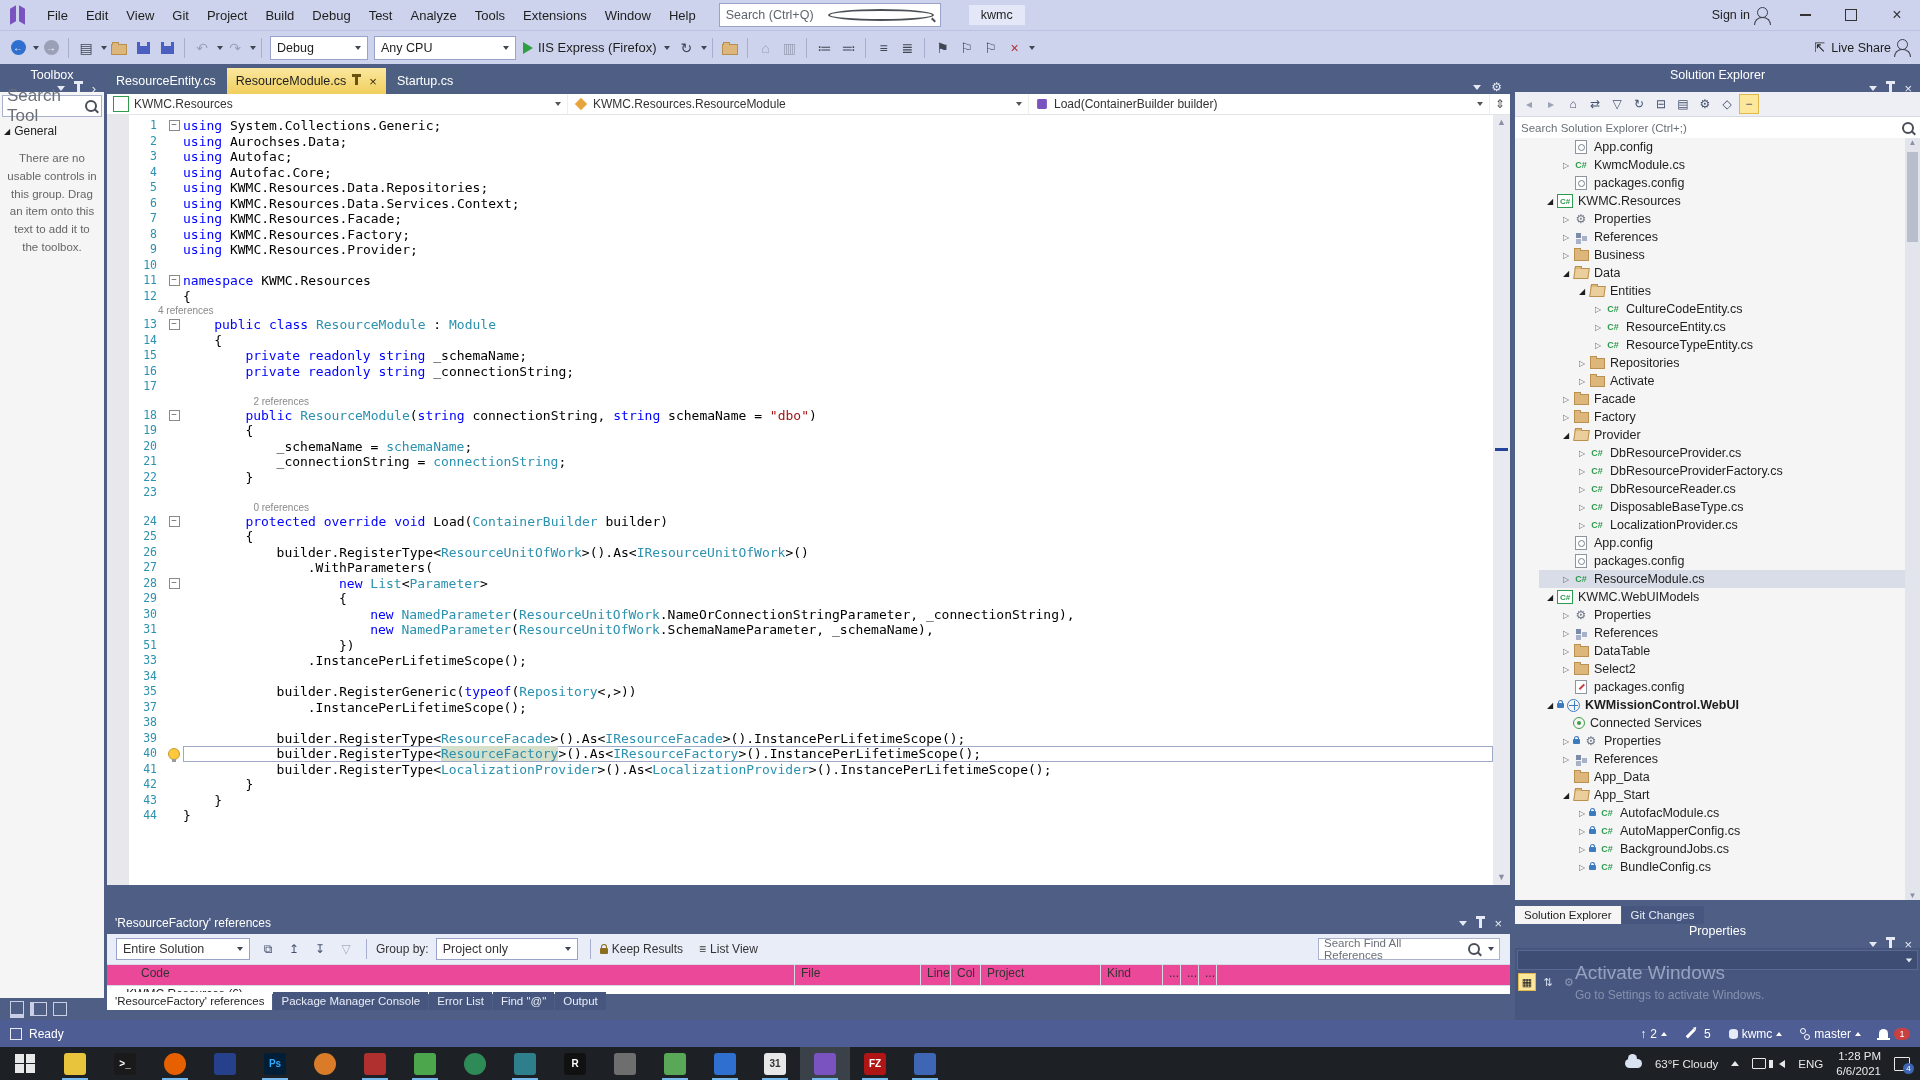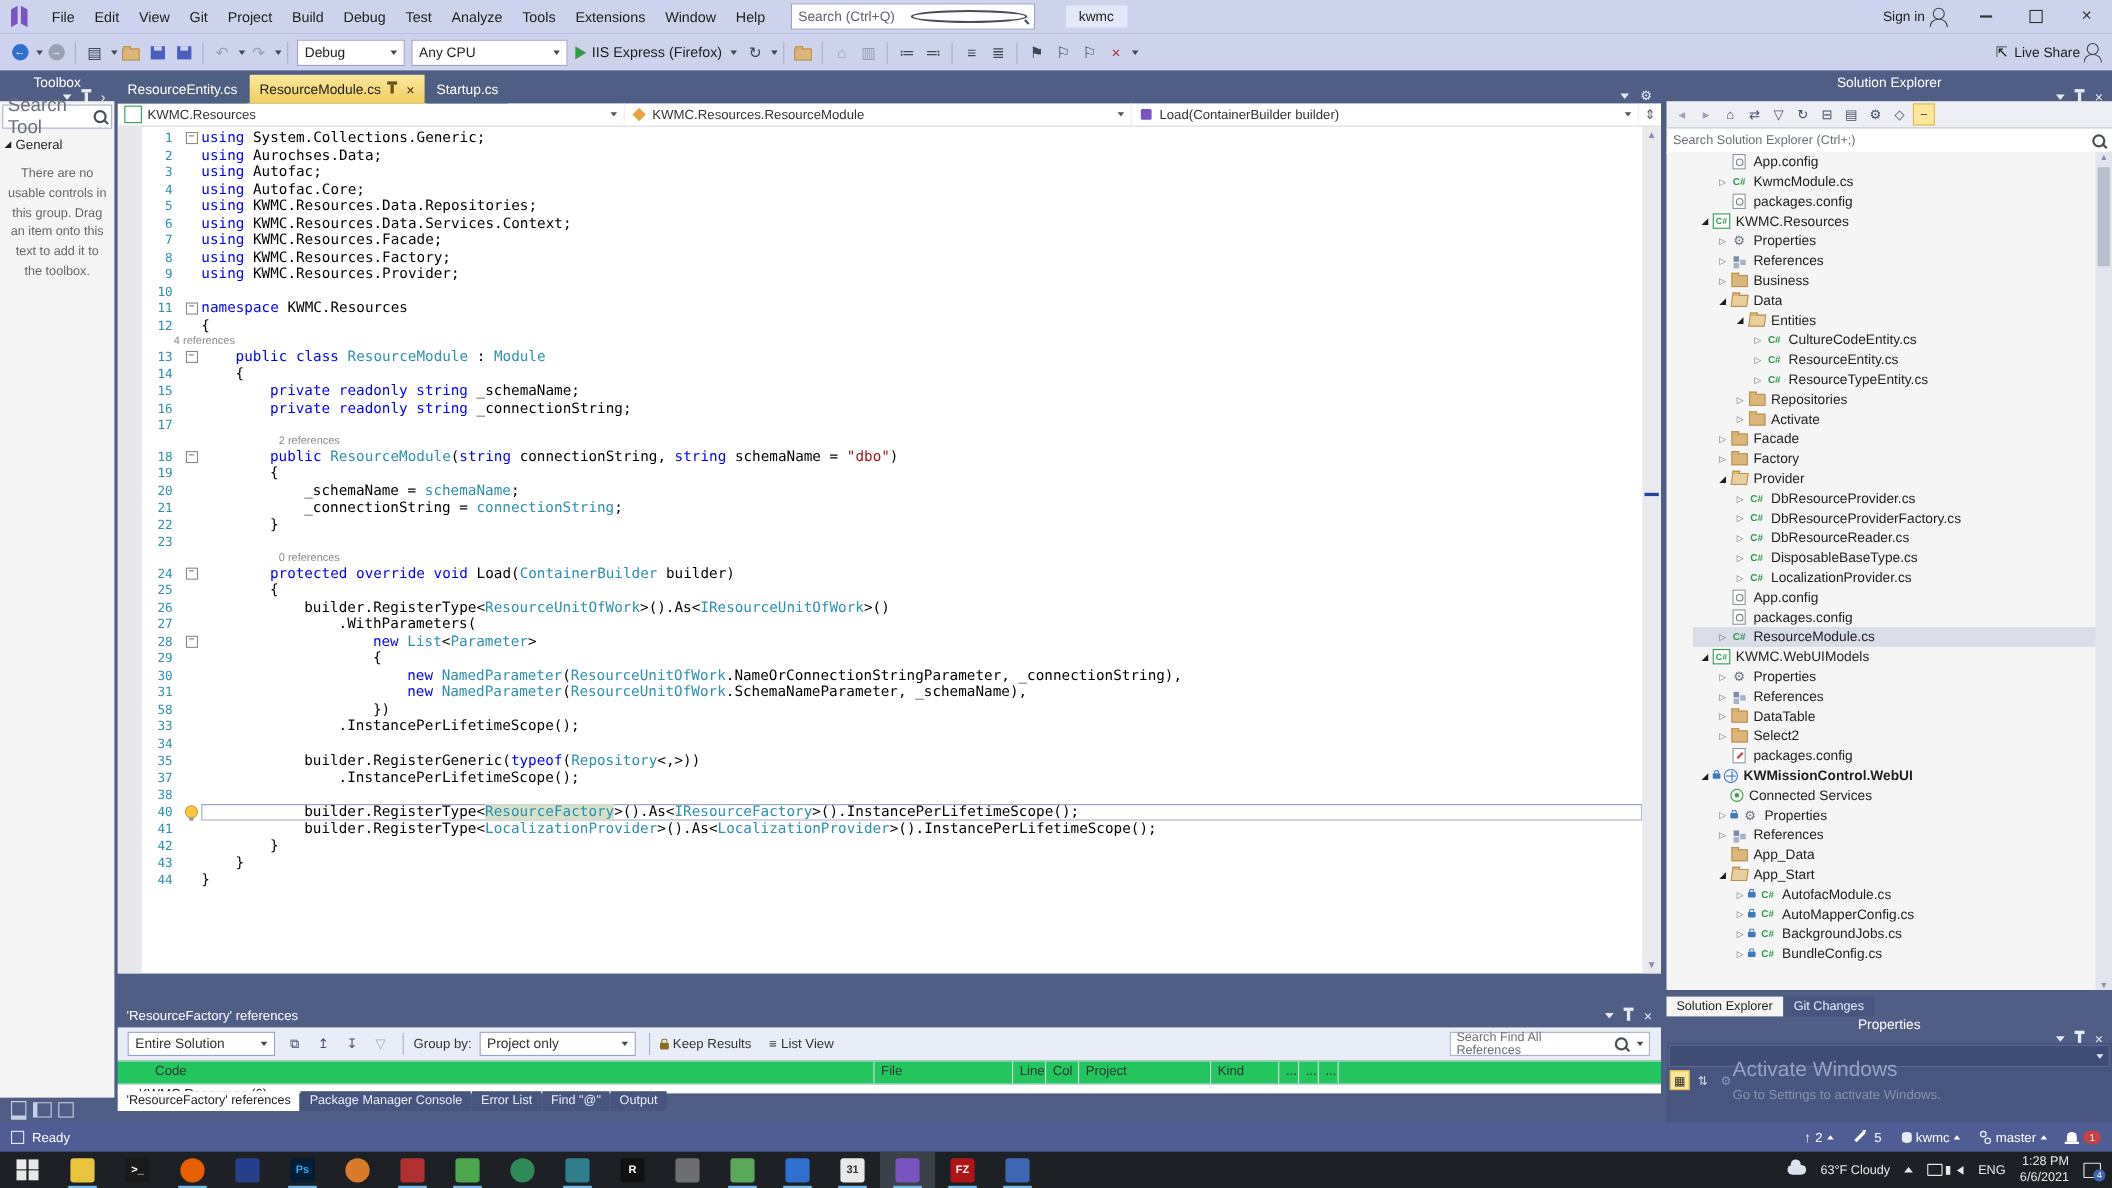--- a/index.html
+++ b/index.html
@@ -108,21 +108,21 @@
   .vsb .caretmark{position:absolute;left:2px;right:2px;top:333px;height:3px;background:#24439A;}
   .estatus{height:22px;background:#fff;border-top:1px solid #D5D8E2;display:flex;align-items:center;font-size:12px;color:#333;padding:0 8px;gap:6px;}
   .estatus .dotic{width:11px;height:11px;border-radius:50%;border:1.6px solid #8a8f9c;}
   .estatus .right{margin-left:auto;display:flex;gap:26px;color:#333;}
   
   .refpanel{position:absolute;left:107px;top:912px;width:1403px;height:102px;background:#4E5E84;}
   .refhdr{height:22px;display:flex;align-items:center;color:#fff;font-size:12px;padding:0 8px;}
   .reftb{height:30px;background:#E9EDF8;display:flex;align-items:center;padding:0 6px;gap:4px;font-size:12px;color:#333;}
   .reftb .combo{height:20px;}
   .icbtn{width:22px;height:22px;display:flex;align-items:center;justify-content:center;color:#44506e;}
-  .refcols{height:20px;background:#22c55e;border-top:1px solid #D6DAE4;border-bottom:1px solid #D6DAE4;display:flex;font-size:12px;color:#333;}
+  .refcols{height:20px;background:#ec4899;border-top:1px solid #D6DAE4;border-bottom:1px solid #D6DAE4;display:flex;font-size:12px;color:#333;}
   .refcols .col{padding:1px 6px;border-right:1px solid #D6DAE4;box-sizing:border-box;overflow:hidden;}
   .refrows{height:8px;background:#fff;overflow:hidden;font-size:12px;color:#1e1e1e;}
   .refrow{display:flex;align-items:center;gap:5px;padding-left:8px;height:16px;}
   .btabs{position:absolute;left:0;bottom:0;right:0;height:22px;display:flex;align-items:flex-start;gap:1px;padding-left:0;}
   .btab{padding:3px 8px;font-size:11.5px;color:#E8ECF8;background:#46567E;}
   .btab.active{background:#fff;color:#1e1e1e;}
   .srch{height:20px;background:#fff;border:1px solid #A9B1CC;display:flex;align-items:center;gap:5px;padding:0 5px;color:#6b7078;font-size:11.5px;}
   .lockg{width:8px;height:6px;background:#8a6d1f;border-radius:1px;position:relative;margin-top:4px;}
   .lockg:before{content:"";position:absolute;top:-4px;left:1px;width:4px;height:3px;border:1.4px solid #8a6d1f;border-bottom:none;border-radius:3px 3px 0 0;}
   
@@ -415,26 +415,27 @@
           <div class="crow"><span class="lnum">23</span><span class="foldc"></span><span class="ctext"><span style="display: inline-block; width: 0px;"></span></span></div>
           <div class="lensrow" style="padding-left: 146.4px;">0 references</div>
           <div class="crow"><span class="lnum">24</span><span class="foldc"><span class="foldbox">−</span></span><span class="ctext"><span style="display: inline-block; width: 62.4px;"></span><span class="k">protected</span><span class="p"> </span><span class="k">override</span><span class="p"> </span><span class="k">void</span><span class="p"> Load(</span><span class="t">ContainerBuilder</span><span class="p"> builder)</span></span></div>
           <div class="crow"><span class="lnum">25</span><span class="foldc"></span><span class="ctext"><span style="display: inline-block; width: 62.4px;"></span><span class="p">{</span></span></div>
           <div class="crow"><span class="lnum">26</span><span class="foldc"></span><span class="ctext"><span style="display: inline-block; width: 93.6px;"></span><span class="p">builder.RegisterType&lt;</span><span class="t">ResourceUnitOfWork</span><span class="p">&gt;().As&lt;</span><span class="t">IResourceUnitOfWork</span><span class="p">&gt;()</span></span></div>
           <div class="crow"><span class="lnum">27</span><span class="foldc"></span><span class="ctext"><span style="display: inline-block; width: 124.8px;"></span><span class="p">.WithParameters(</span></span></div>
           <div class="crow"><span class="lnum">28</span><span class="foldc"><span class="foldbox">−</span></span><span class="ctext"><span style="display: inline-block; width: 156px;"></span><span class="k">new</span><span class="p"> </span><span class="t">List</span><span class="p">&lt;</span><span class="t">Parameter</span><span class="p">&gt;</span></span></div>
           <div class="crow"><span class="lnum">29</span><span class="foldc"></span><span class="ctext"><span style="display: inline-block; width: 156px;"></span><span class="p">{</span></span></div>
           <div class="crow"><span class="lnum">30</span><span class="foldc"></span><span class="ctext"><span style="display: inline-block; width: 187.2px;"></span><span class="k">new</span><span class="p"> </span><span class="t">NamedParameter</span><span class="p">(</span><span class="t">ResourceUnitOfWork</span><span class="p">.NameOrConnectionStringParameter, _connectionString),</span></span></div>
           <div class="crow"><span class="lnum">31</span><span class="foldc"></span><span class="ctext"><span style="display: inline-block; width: 187.2px;"></span><span class="k">new</span><span class="p"> </span><span class="t">NamedParameter</span><span class="p">(</span><span class="t">ResourceUnitOfWork</span><span class="p">.SchemaNameParameter, _schemaName),</span></span></div>
-          <div class="crow"><span class="lnum">58</span><span class="foldc"></span><span class="ctext"><span style="display: inline-block; width: 156px;"></span><span class="p">})</span></span></div>
+          <div class="crow"><span class="lnum">51</span><span class="foldc"></span><span class="ctext"><span style="display: inline-block; width: 156px;"></span><span class="p">})</span></span></div>
           <div class="crow"><span class="lnum">33</span><span class="foldc"></span><span class="ctext"><span style="display: inline-block; width: 124.8px;"></span><span class="p">.InstancePerLifetimeScope();</span></span></div>
           <div class="crow"><span class="lnum">34</span><span class="foldc"></span><span class="ctext"><span style="display: inline-block; width: 0px;"></span></span></div>
           <div class="crow"><span class="lnum">35</span><span class="foldc"></span><span class="ctext"><span style="display: inline-block; width: 93.6px;"></span><span class="p">builder.RegisterGeneric(</span><span class="k">typeof</span><span class="p">(</span><span class="t">Repository</span><span class="p">&lt;,&gt;))</span></span></div>
           <div class="crow"><span class="lnum">37</span><span class="foldc"></span><span class="ctext"><span style="display: inline-block; width: 124.8px;"></span><span class="p">.InstancePerLifetimeScope();</span></span></div>
           <div class="crow"><span class="lnum">38</span><span class="foldc"></span><span class="ctext"><span style="display: inline-block; width: 0px;"></span></span></div>
+          <div class="crow"><span class="lnum">39</span><span class="foldc"></span><span class="ctext"><span style="display: inline-block; width: 93.6px;"></span><span class="p">builder.RegisterType&lt;</span><span class="t">ResourceFacade</span><span class="p">&gt;().As&lt;</span><span class="t">IResourceFacade</span><span class="p">&gt;().InstancePerLifetimeScope();</span></span></div>
           <div class="crow cur"><span class="lnum">40</span><span class="foldc"><span class="bulb"></span></span><span class="ctext"><span style="display: inline-block; width: 93.6px;"></span><span class="p">builder.RegisterType&lt;</span><span class="h">ResourceFactory</span><span class="p">&gt;().As&lt;</span><span class="t">IResourceFactory</span><span class="p">&gt;().InstancePerLifetimeScope();</span></span></div>
           <div class="crow"><span class="lnum">41</span><span class="foldc"></span><span class="ctext"><span style="display: inline-block; width: 93.6px;"></span><span class="p">builder.RegisterType&lt;</span><span class="t">LocalizationProvider</span><span class="p">&gt;().As&lt;</span><span class="t">LocalizationProvider</span><span class="p">&gt;().InstancePerLifetimeScope();</span></span></div>
           <div class="crow"><span class="lnum">42</span><span class="foldc"></span><span class="ctext"><span style="display: inline-block; width: 62.4px;"></span><span class="p">}</span></span></div>
           <div class="crow"><span class="lnum">43</span><span class="foldc"></span><span class="ctext"><span style="display: inline-block; width: 31.2px;"></span><span class="p">}</span></span></div>
           <div class="crow"><span class="lnum">44</span><span class="foldc"></span><span class="ctext"><span style="display: inline-block; width: 0px;"></span><span class="p">}</span></span></div>
         </div>
       <div class="vsb">
         <div class="ar" style="top:0">▲</div>
         <div class="caretmark"></div>
         <div class="ar" style="bottom:0">▼</div>

